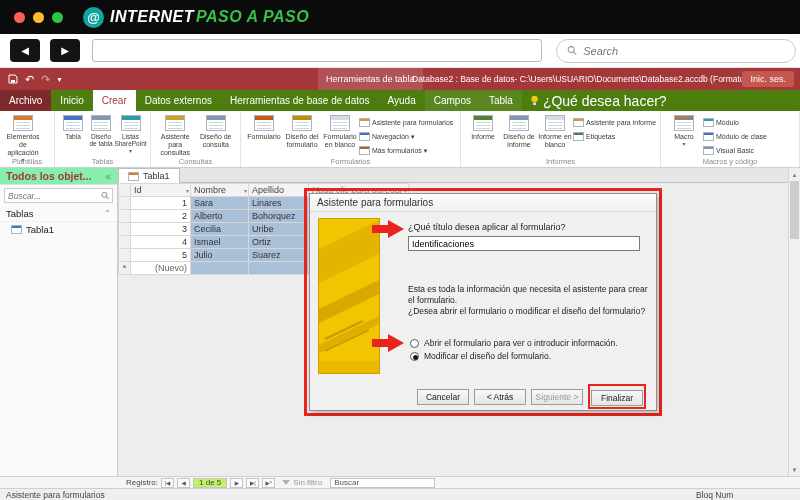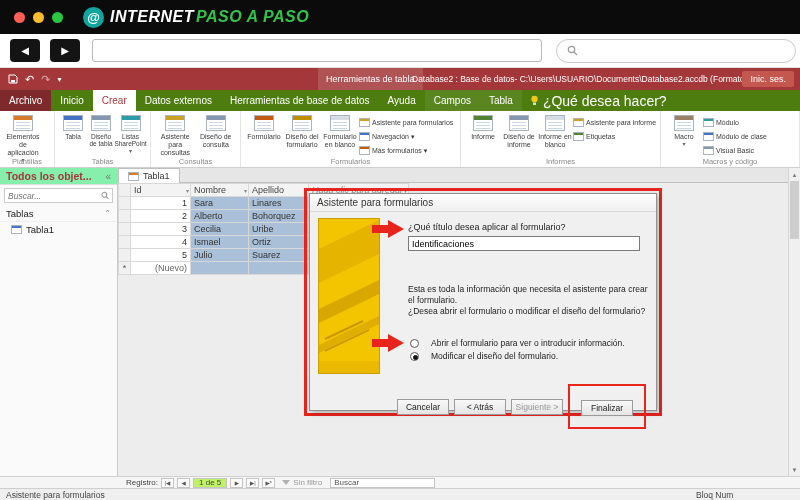--- a/index.html
+++ b/index.html
@@ -97,28 +97,28 @@
   
   .annot-box { position:absolute; left:304px; top:188px; width:358px; height:228px; border:3px solid #E8241D; z-index:50; }
   .dialog { position:absolute; left:2px; top:2px; width:348px; height:218px; background:#f0f0f0; border:1px solid #909090; box-shadow:2px 2px 5px rgba(0,0,0,.25); }
   .dlg-title { height:18px; display:flex; align-items:center; padding:0 7px; font-size:10px; color:#333; background:linear-gradient(#fdfdfd,#efefef); border-bottom:1px solid #dcdcdc; }
   .dlg-body { position:relative; height:198px; }
   .gold-panel { position:absolute; left:8px; top:6px; width:62px; height:156px; border:1px solid #c9a000; overflow:hidden; }
   .q1 { position:absolute; left:98px; top:10px; font-size:9px; color:#222; }
   .dlg-input { position:absolute; left:98px; top:24px; width:232px; height:15px; border:1px solid #7a7a7a; font-size:9px; padding:0 3px; background:#fff; outline:none; font-family:inherit; }
   .dlg-info { position:absolute; left:98px; top:72px; width:246px; font-size:8.5px; color:#222; line-height:1.25; }
   .q2 { position:absolute; left:98px; top:94px; width:246px; font-size:8.5px; color:#222; }
-  .radio { position:absolute; left:100px; display:flex; align-items:center; gap:12px; font-size:8.5px; color:#222; cursor:pointer; }
+  .radio { position:absolute; left:100px; display:flex; align-items:center; gap:5px; font-size:8.5px; color:#222; cursor:pointer; }
   .r1 { top:126px; } .r2 { top:139px; }
   .rb { width:9px; height:9px; border:1px solid #5a5a5a; border-radius:50%; background:#fff; position:relative; flex:none; }
   .rb.checked::after { content:""; position:absolute; left:2px; top:2px; width:3px; height:3px; border:1px solid #111; border-radius:50%; background:#111; }
   .dlg-buttons { position:absolute; right:10px; top:172px; display:flex; align-items:center; gap:5px; }
   .dbtn { min-width:52px; height:16px; font-size:8.5px; background:linear-gradient(#f8f8f8,#e5e5e5); border:1px solid #9a9a9a; color:#222; cursor:pointer; font-family:inherit; }
   .dbtn.disabled { color:#9a9a9a; }
-  .finish-wrap { border:2px solid #E8241D; padding:11px; display:inline-block; }
+  .finish-wrap { border:2px solid #E8241D; padding:1px; display:inline-block; }
   .red-arrow { position:absolute; width:32px; height:18px; z-index:60; }
   .red-arrow::before { content:""; position:absolute; left:0; top:5px; width:16px; height:8px; background:#E8241D; }
   .red-arrow::after { content:""; position:absolute; left:16px; top:0; width:0; height:0; border-left:16px solid #E8241D; border-top:9px solid transparent; border-bottom:9px solid transparent; }
   .arrow-title { left:62px; top:8px; }
   .arrow-radio { left:62px; top:122px; }
 
   
   .recordbar { position:absolute; top:476px; left:0; width:800px; height:12px; background:#f5f5f5; border-top:1px solid #d0d0d0; display:flex; align-items:center; font-size:8px; color:#444; padding-left:126px; gap:3px; }
   .nav-ctl { border:1px solid #c5c5c5; background:#fbfbfb; min-width:13px; height:10px; display:inline-flex; align-items:center; justify-content:center; font-size:5.5px; color:#555; cursor:pointer; padding:0 1px; }
   .pos-box { border:1px solid #c5c5c5; background:#bef264; height:10px; display:inline-flex; align-items:center; padding:0 5px; font-size:8px; }
@@ -155,20 +155,21 @@
       </span>
     <span class="navbtn">
         <span>▶</span>
       </span>
     <input class="addressbar" style="">
     <div class="searchpill">
       <svg width="11" height="11" viewBox="0 0 11 11">
           <circle cx="4.5" cy="4.5" r="3.2" fill="none" stroke="#999" stroke-width="1.2"></circle>
           <line x1="7" y1="7" x2="10" y2="10" stroke="#999" stroke-width="1.2"></line>
         </svg>
+      <input placeholder="Search" style="">
     </div>
   </div>
 
   <div class="titlebar">
     <div class="qat">
       <svg width="10" height="10" viewBox="0 0 10 10">
           <path d="M1 1 h6 l2 2 v6 h-8 z" fill="none" stroke="#fff" stroke-width="1"></path>
           <rect x="3" y="6" width="4" height="2.5" fill="#fff"></rect>
         </svg>
       <span>↶</span>

